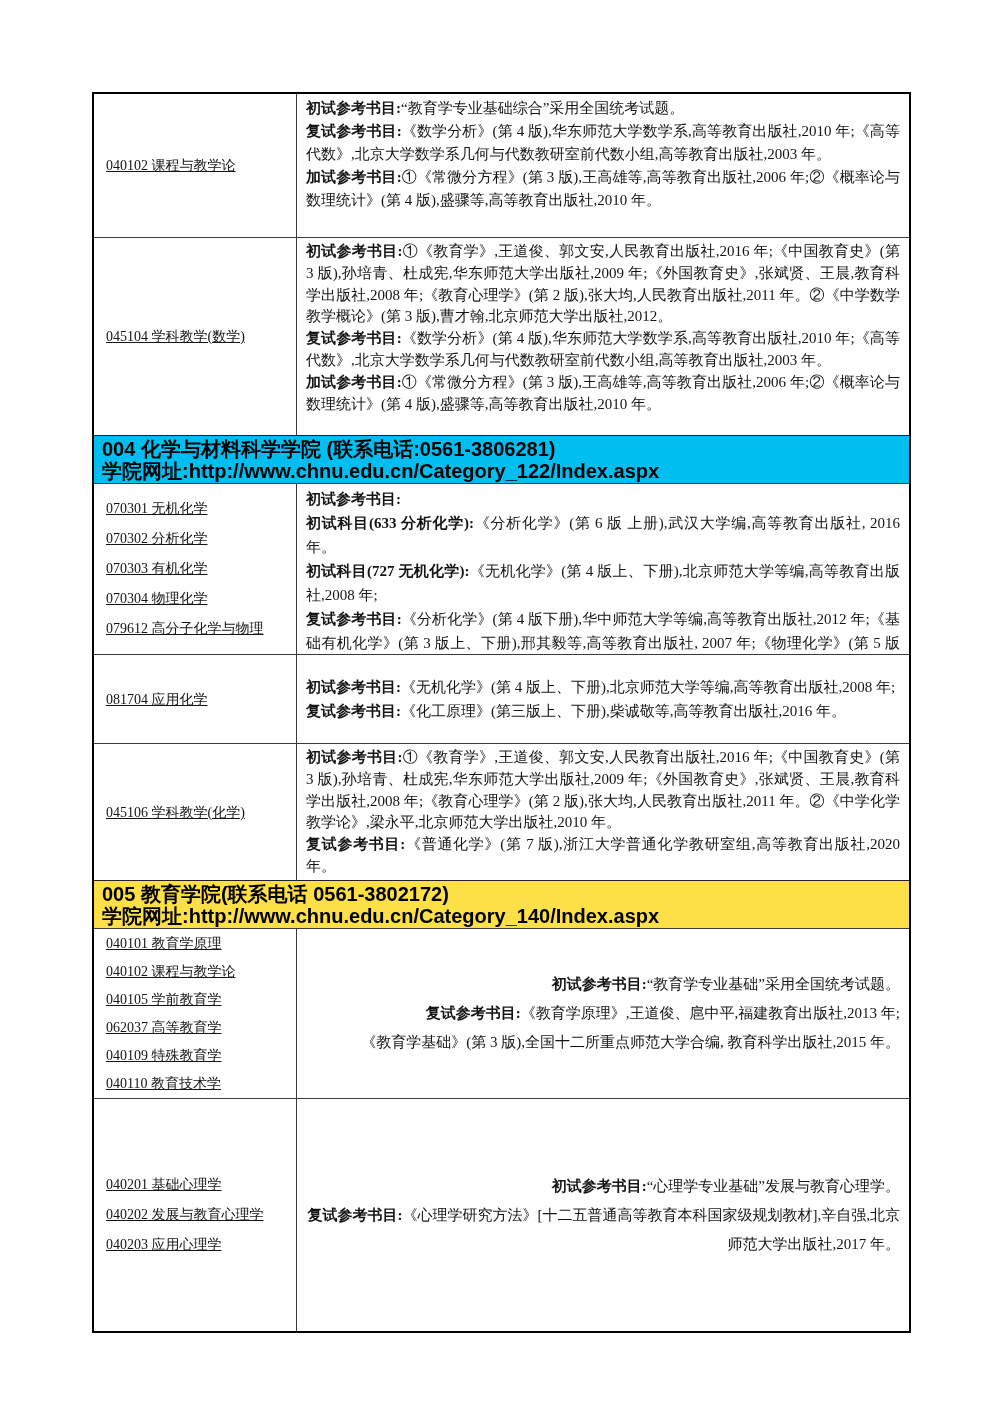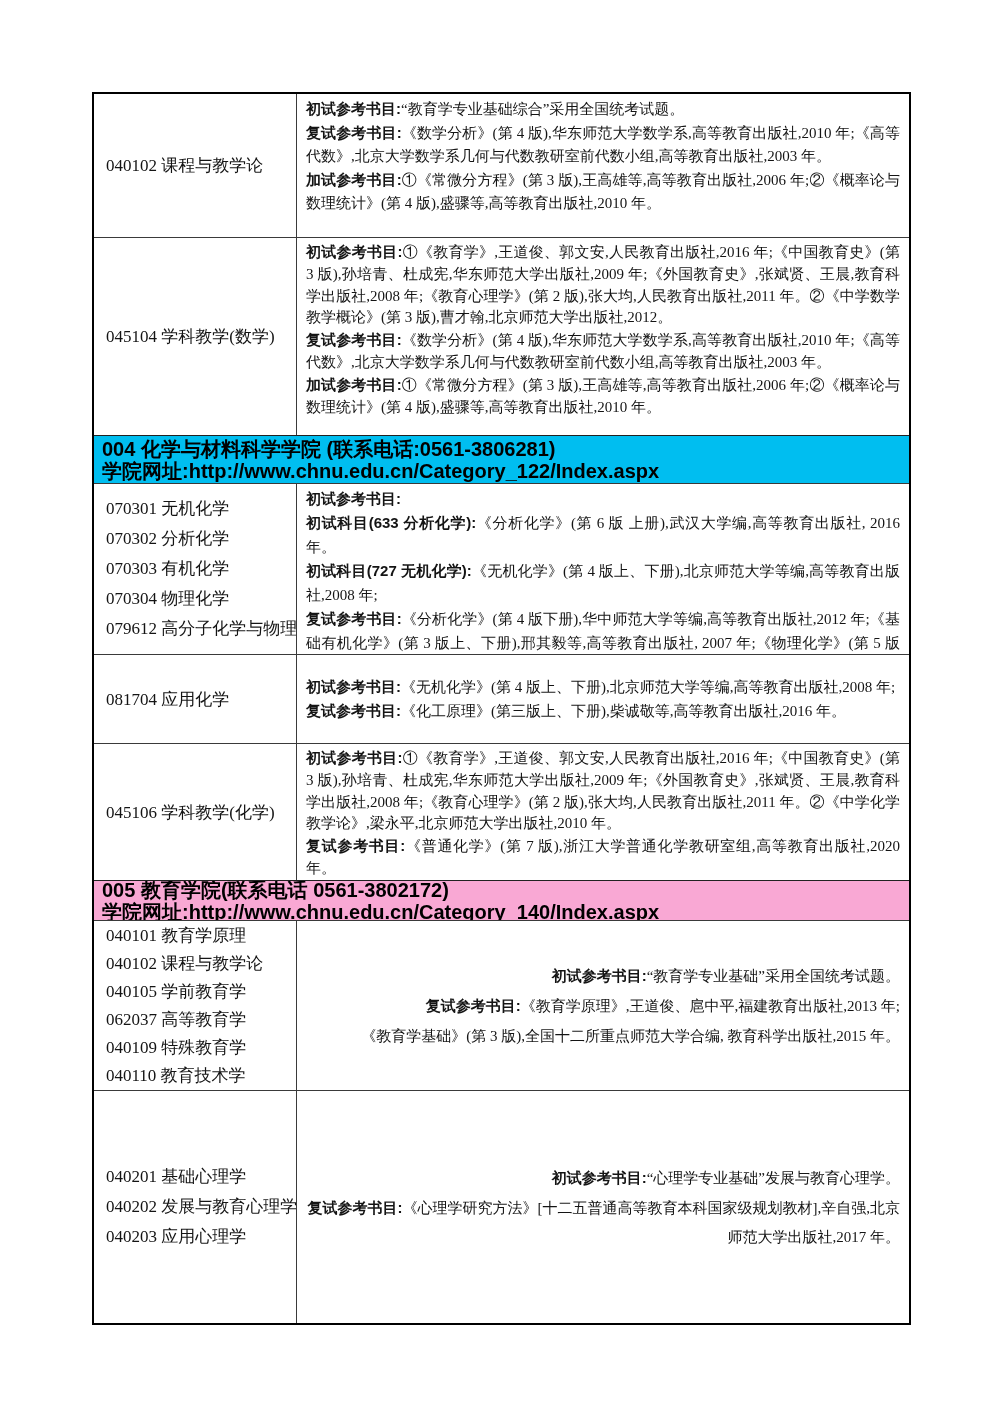--- a/index.html
+++ b/index.html
@@ -34,35 +34,36 @@
   }
   .cell-right{
     flex:1;
     box-sizing:border-box;
     padding:3px 9px 3px 9px;
     display:flex;flex-direction:column;justify-content:flex-start;
     overflow:hidden;
   }
   .row.vcenter .cell-right{justify-content:center;}
   .code-line{
-    font-size:17px;line-height:29px;color:#141414;
+    font-size:14px;line-height:29px;color:#141414;
     white-space:nowrap;
+    text-decoration:underline;
   }
   .lh30 .code-line{line-height:30px;}
   .lh28 .code-line{line-height:28px;}
   .cell-right p{
     margin:0;font-size:15px;line-height:23px;
     text-align:justify;color:#141414;
   }
   .row.lh22 .cell-right p{line-height:21.8px;}
   .row.lh24 .cell-right p{line-height:24px;}
   .row.lh29 .cell-right p{line-height:29px;text-align:right;}
   .lbl{
     font-weight:700;
-    font-family:Liberation Sans, sans-serif;
+    font-family:Liberation Serif, serif;
     margin-top:16px;
   }
   .section-row{
     display:flex;flex-direction:column;justify-content:center;
     box-sizing:border-box;
     border-top:1px solid #222;
     padding:2px 8px 2px 8px;
     font-weight:700;
     font-family:"Liberation Sans","DejaVu Sans",sans-serif;
     font-size:20px;line-height:22px;color:#000;
@@ -132,21 +133,21 @@
     <div class="row lh22" style="height:137px">
       <div class="cell-left">
         <div class="code-line">045106 学科教学(化学)</div>
       </div>
       <div class="cell-right">
         <p><span class="lbl">初试参考书目:</span><span>①《教育学》,王道俊、郭文安,人民教育出版社,2016 年;《中国教育史》(第 3 版),孙培青、杜成宪,华东师范大学出版社,2009 年;《外国教育史》,张斌贤、王晨,教育科学出版社,2008 年;《教育心理学》(第 2 版),张大均,人民教育出版社,2011 年。②《中学化学教学论》,梁永平,北京师范大学出版社,2010 年。</span></p>
         <p><span class="lbl">复试参考书目:</span><span>《普通化学》(第 7 版),浙江大学普通化学教研室组,高等教育出版社,2020 年。</span></p>
       </div>
     </div>
 
-    <div class="section-row" style="height:40px;background:#f9a8d4">
+    <div class="section-row" style="height:48px;background:#fde047">
       <div>005 教育学院(联系电话 0561-3802172)</div>
       <div>学院网址:http://www.chnu.edu.cn/Category_140/Index.aspx</div>
     </div>
 
     <div class="row lh29 lh28 vcenter" style="height:170px">
       <div class="cell-left">
         <div class="code-line">040101 教育学原理</div>
         <div class="code-line">040102 课程与教学论</div>
         <div class="code-line">040105 学前教育学</div>
         <div class="code-line">062037 高等教育学</div>

